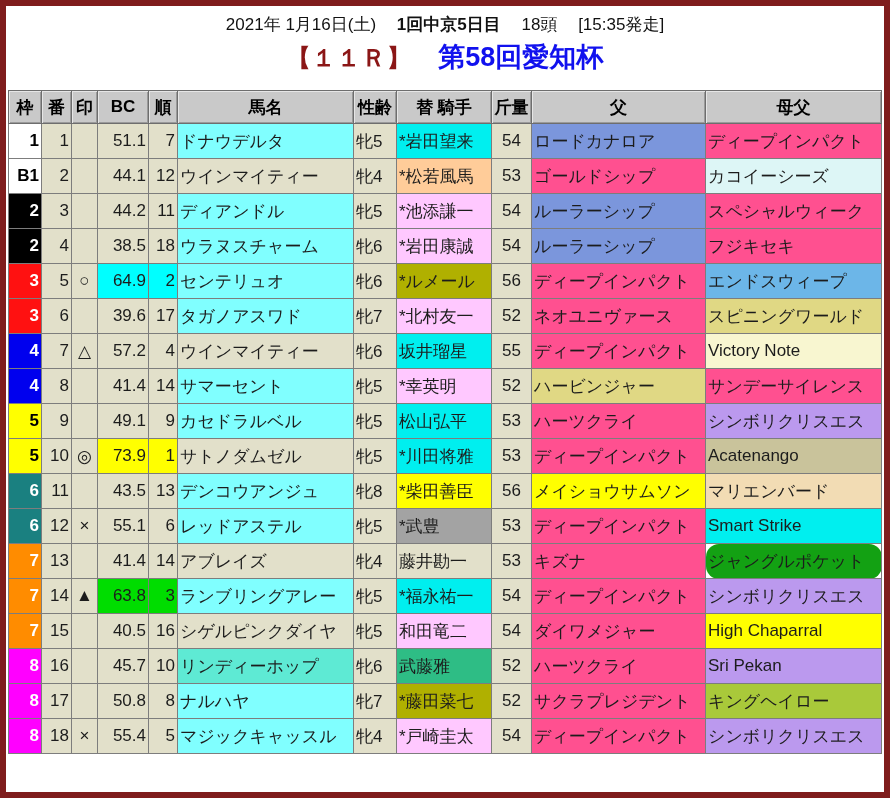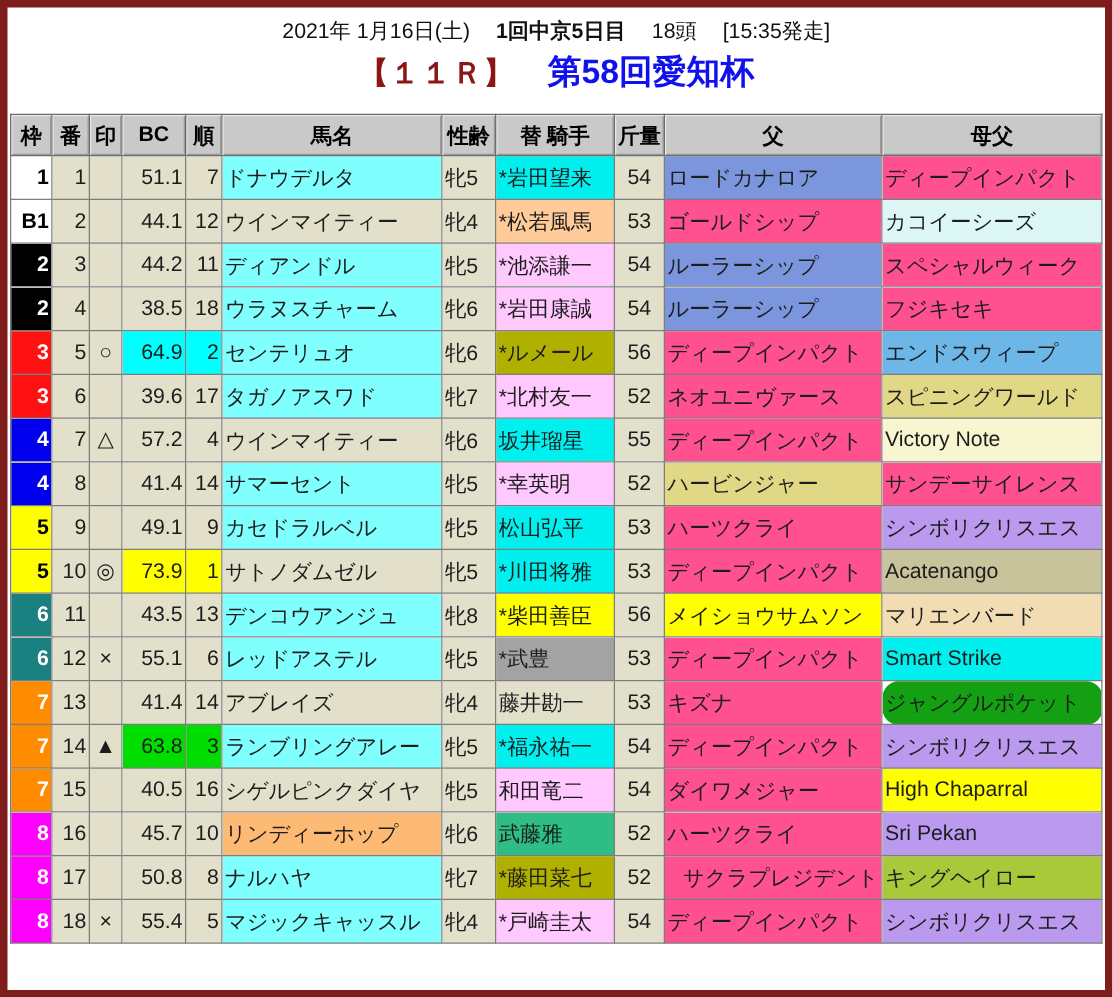--- a/index.html
+++ b/index.html
@@ -270,38 +270,38 @@
           <td class="weight">54</td>
           <td class="sire" style="background: rgb(255, 80, 144);">ダイワメジャー</td>
           <td class="damsire" style="background: rgb(255, 255, 0);">High Chaparral</td>
         </tr>
         <tr>
           <td class="waku" style="background: rgb(255, 0, 255); color: rgb(255, 255, 255);">8</td>
           <td class="num">16</td>
           <td class="mark"></td>
           <td class="bc">45.7</td>
           <td class="rank">10</td>
-          <td class="name" style="background: #fdba74;">リンディーホップ</td>
+          <td class="name" style="background: #5eead4;">リンディーホップ</td>
           <td class="sexage">牝6</td>
           <td class="jockey jt-black" style="background: rgb(46, 189, 133);">武藤雅</td>
           <td class="weight">52</td>
           <td class="sire" style="background: rgb(255, 80, 144);">ハーツクライ</td>
           <td class="damsire" style="background: rgb(187, 153, 238);">Sri Pekan</td>
         </tr>
         <tr>
           <td class="waku" style="background: rgb(255, 0, 255); color: rgb(255, 255, 255);">8</td>
           <td class="num">17</td>
           <td class="mark"></td>
           <td class="bc">50.8</td>
           <td class="rank">8</td>
           <td class="name" style="background: rgb(128, 255, 255);">ナルハヤ</td>
           <td class="sexage">牝7</td>
           <td class="jockey" style="background: rgb(176, 176, 0);">*藤田菜七</td>
           <td class="weight">52</td>
-          <td class="sire" style="background: rgb(255, 80, 144); text-align: right;">サクラプレジデント</td>
+          <td class="sire" style="background: rgb(255, 80, 144);">サクラプレジデント</td>
           <td class="damsire" style="background: rgb(169, 201, 58);">キングヘイロー</td>
         </tr>
         <tr>
           <td class="waku" style="background: rgb(255, 0, 255); color: rgb(255, 255, 255);">8</td>
           <td class="num">18</td>
           <td class="mark">×</td>
           <td class="bc">55.4</td>
           <td class="rank">5</td>
           <td class="name" style="background: rgb(128, 255, 255);">マジックキャッスル</td>
           <td class="sexage">牝4</td>

